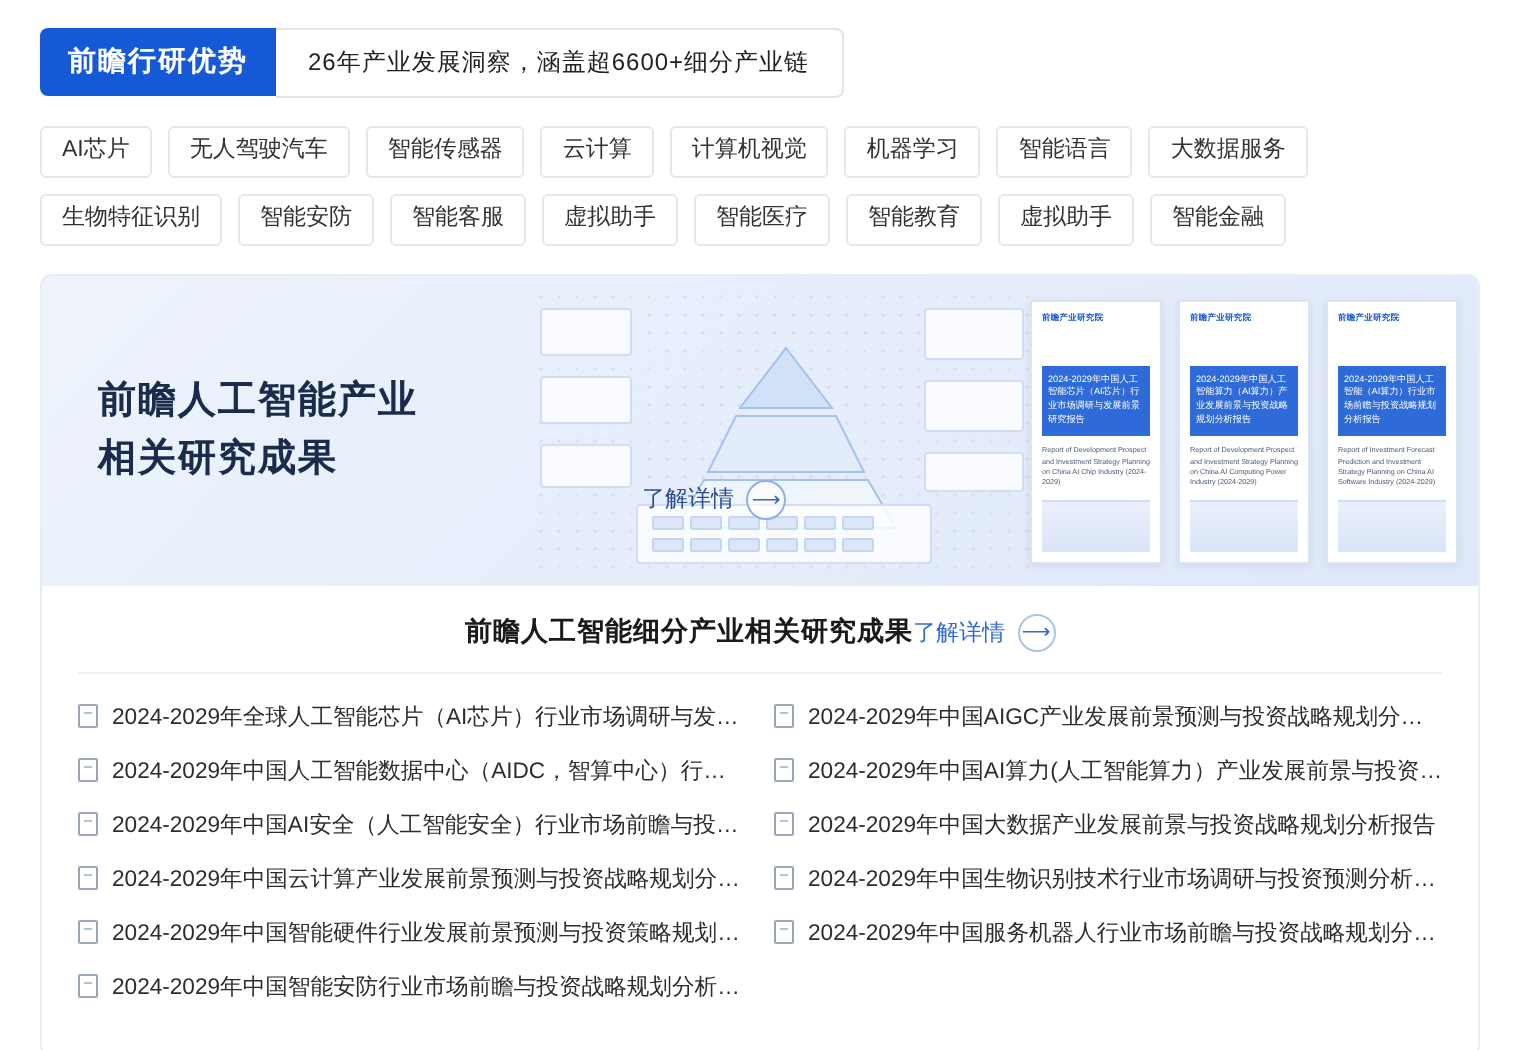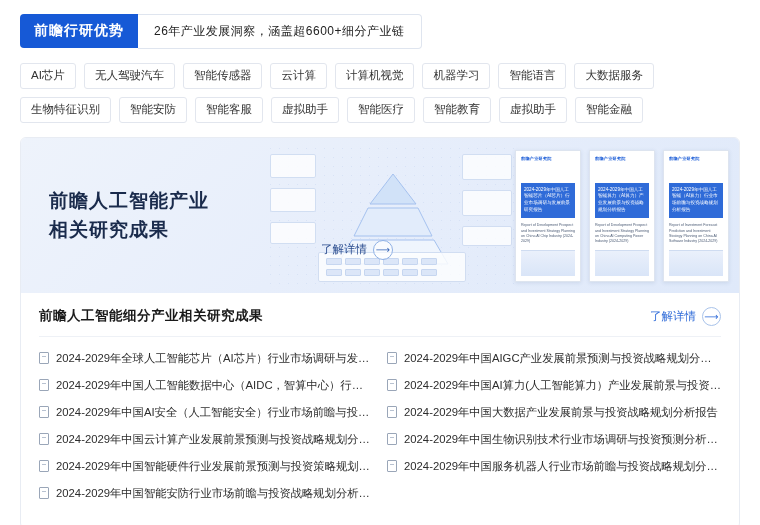--- a/index.html
+++ b/index.html
@@ -190,21 +190,21 @@
     height: 26px;
     background: linear-gradient(180deg,#eaf0fb,#d9e5f8);
     border-top: 1px solid #cfdcf1;
   }
 
   
   .list-section { padding: 14px 18px 0 18px; }
   .list-head {
     display: flex;
     align-items: center;
-    justify-content: space-between;
+    justify-content: center;
     padding-bottom: 10px;
     border-bottom: 1px solid #eef1f6;
   }
   .list-title {
     font-size: 13.5px;
     color: #1a1a1a;
     font-weight: bold;
     letter-spacing: .5px;
   }
   .list-more {

